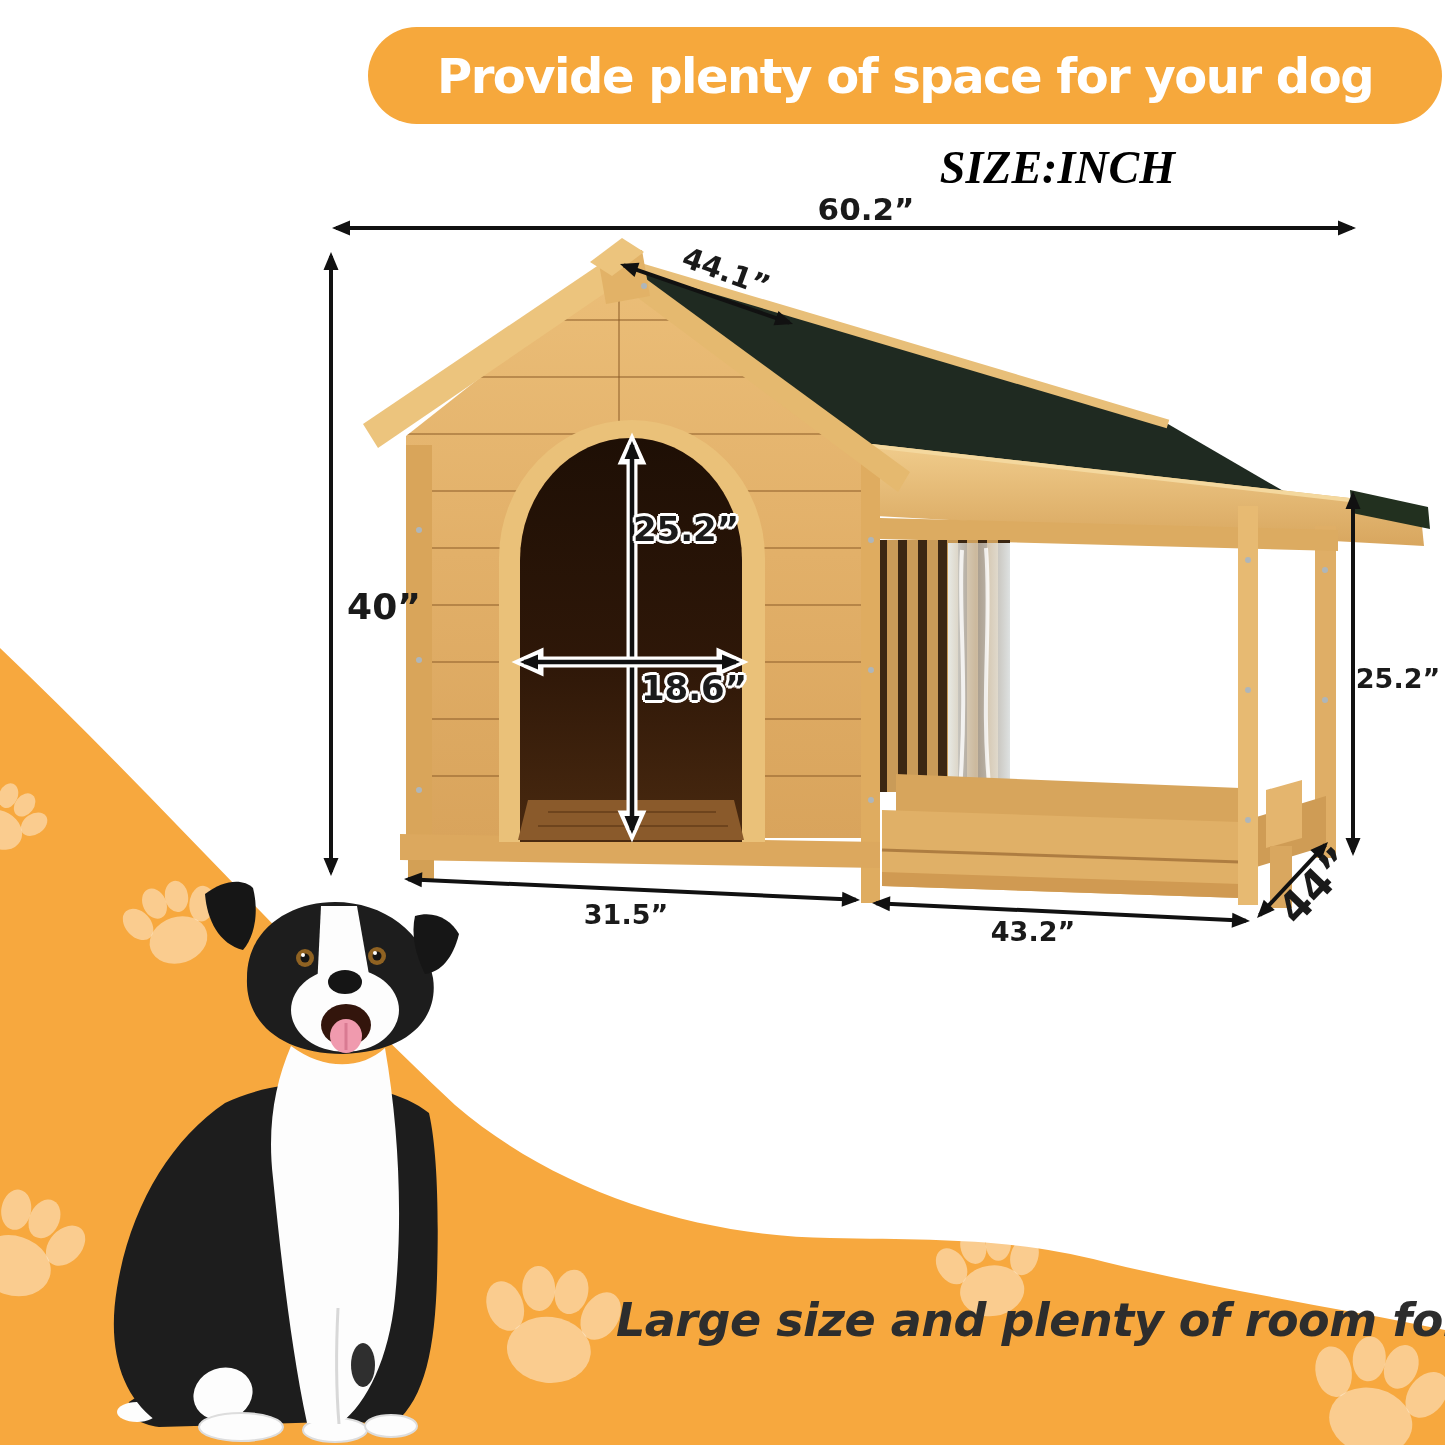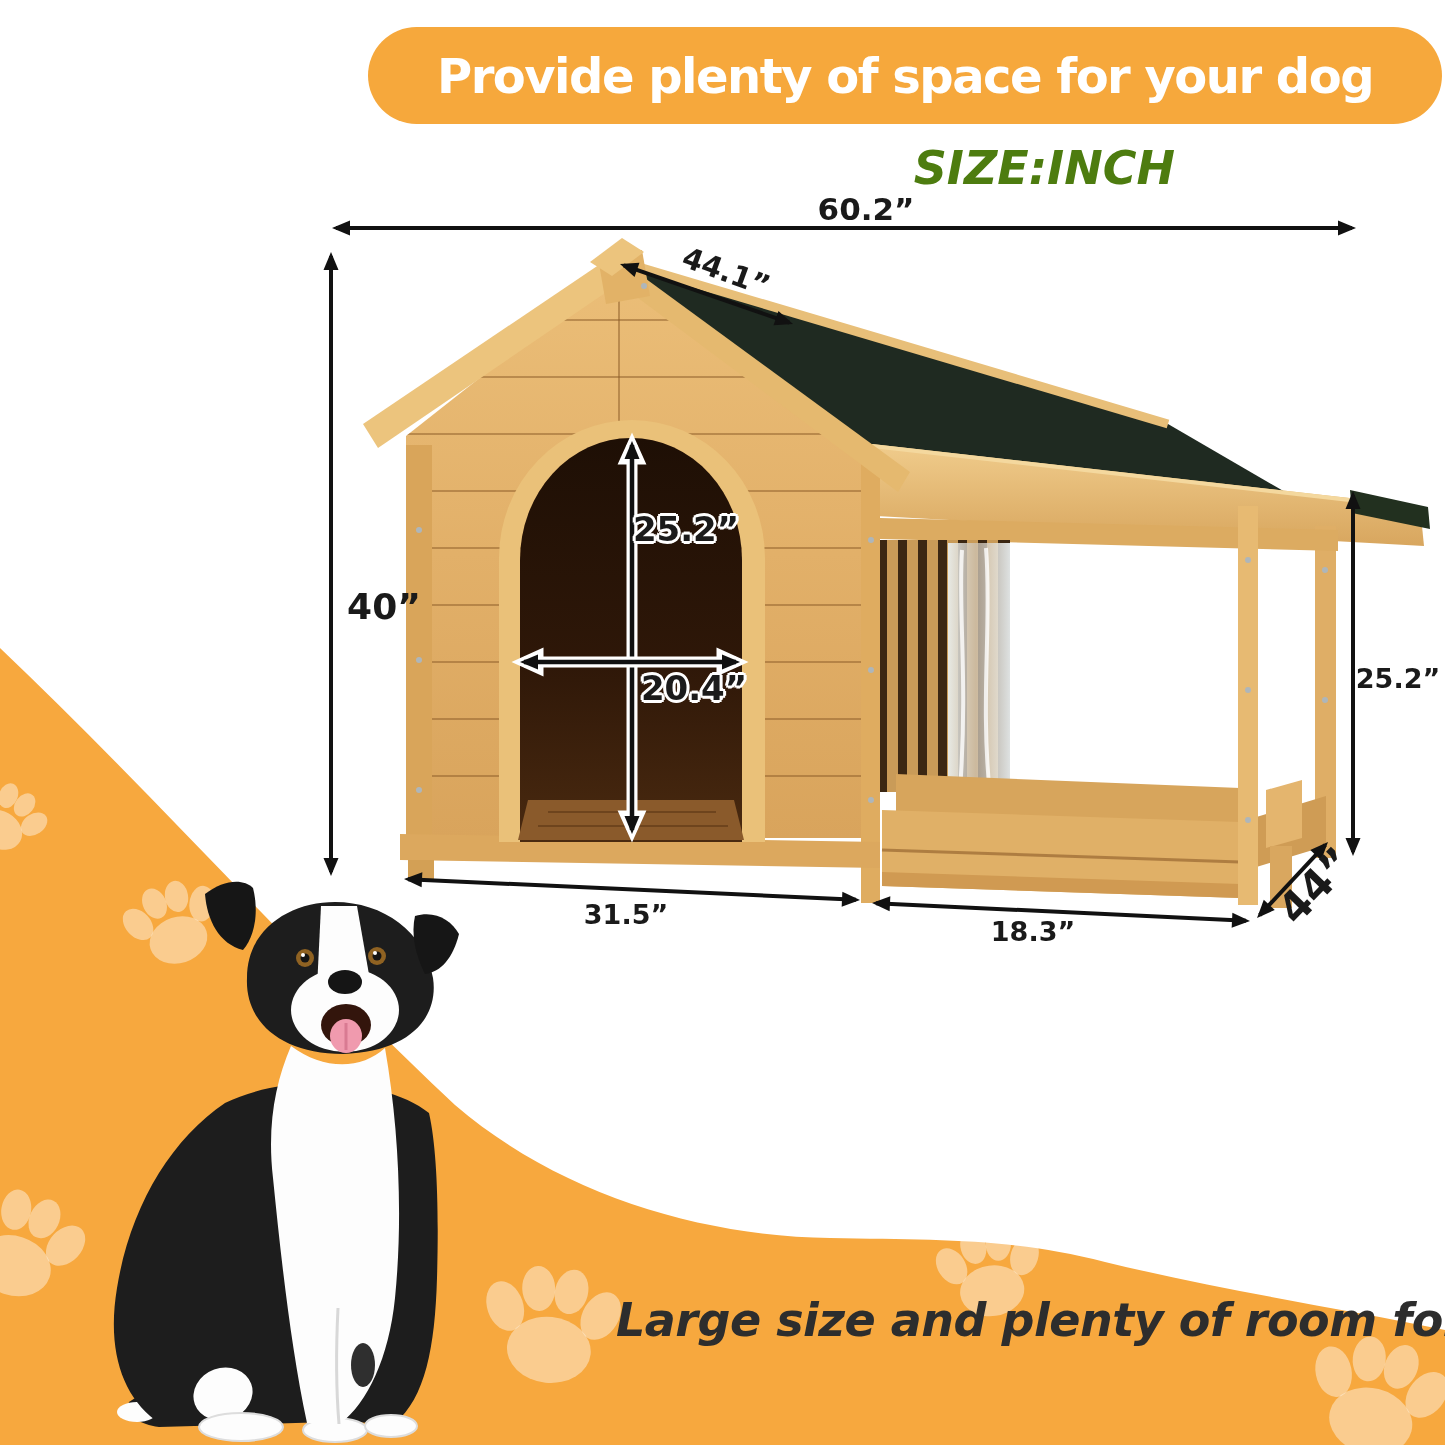--- a/index.html
+++ b/index.html
@@ -255,27 +255,27 @@
     <circle cx="208" cy="77" r="2" fill="#ffffff"></circle>
     <circle cx="282" cy="78" r="9" fill="#8F6222"></circle>
         <circle cx="282" cy="78" r="4.5" fill="#151515"></circle>
     <circle cx="280" cy="75" r="2" fill="#ffffff"></circle>
   </g>
 </svg>
 
 <div class="banner" style="background: rgb(246, 168, 60);">
   <span class="banner-title" style="color: rgb(255, 255, 255);">Provide plenty of space for your dog</span>
 </div>
-<div class="size-unit" style="color: #4d7c0f;">SIZE:INCH</div>
+<div class="size-unit" style="color: #000000; font-family: Liberation Serif, serif;">SIZE:INCH</div>
 
 <div class="dim dim-md" style="left:866px;top:209px;">60.2”</div>
 <div class="dim dim-rot-44-1" style="left:726px;top:272px;">44.1”</div>
 <div class="dim dim-lg" style="left:384px;top:607px;">40”</div>
 <div class="dim dim-outline" style="left:686px;top:529px;">25.2”</div>
-<div class="dim dim-outline" style="left:694px;top:688px;">20.4”</div>
+<div class="dim dim-outline" style="left:694px;top:688px;">18.6”</div>
 <div class="dim dim-sm" style="left:1398px;top:678px;">25.2”</div>
 <div class="dim dim-sm" style="left:626px;top:914px;text-align:right;">31.5”</div>
-<div class="dim dim-sm" style="left:1033px;top:931px;">18.3”</div>
+<div class="dim dim-sm" style="left:1033px;top:931px;">43.2”</div>
 <div class="dim dim-rot-44" style="left:1316px;top:886px;">44”</div>
 
 <div class="footer-line" id="footer1">Large size and plenty of room for</div>
 
 </div>
 
 </body></html>

